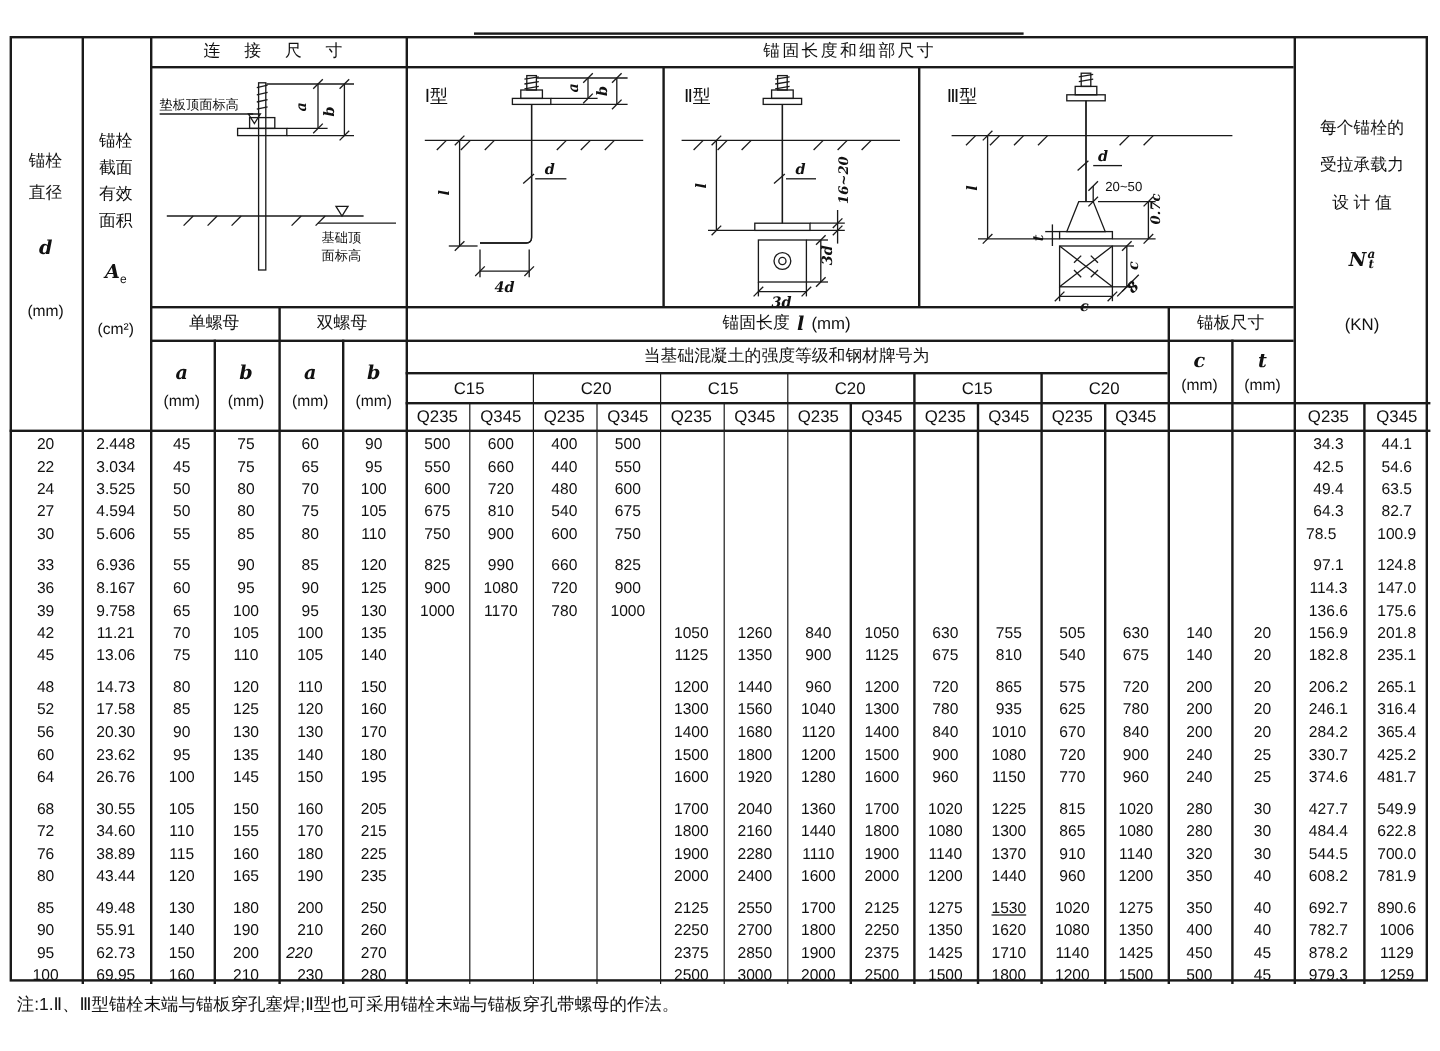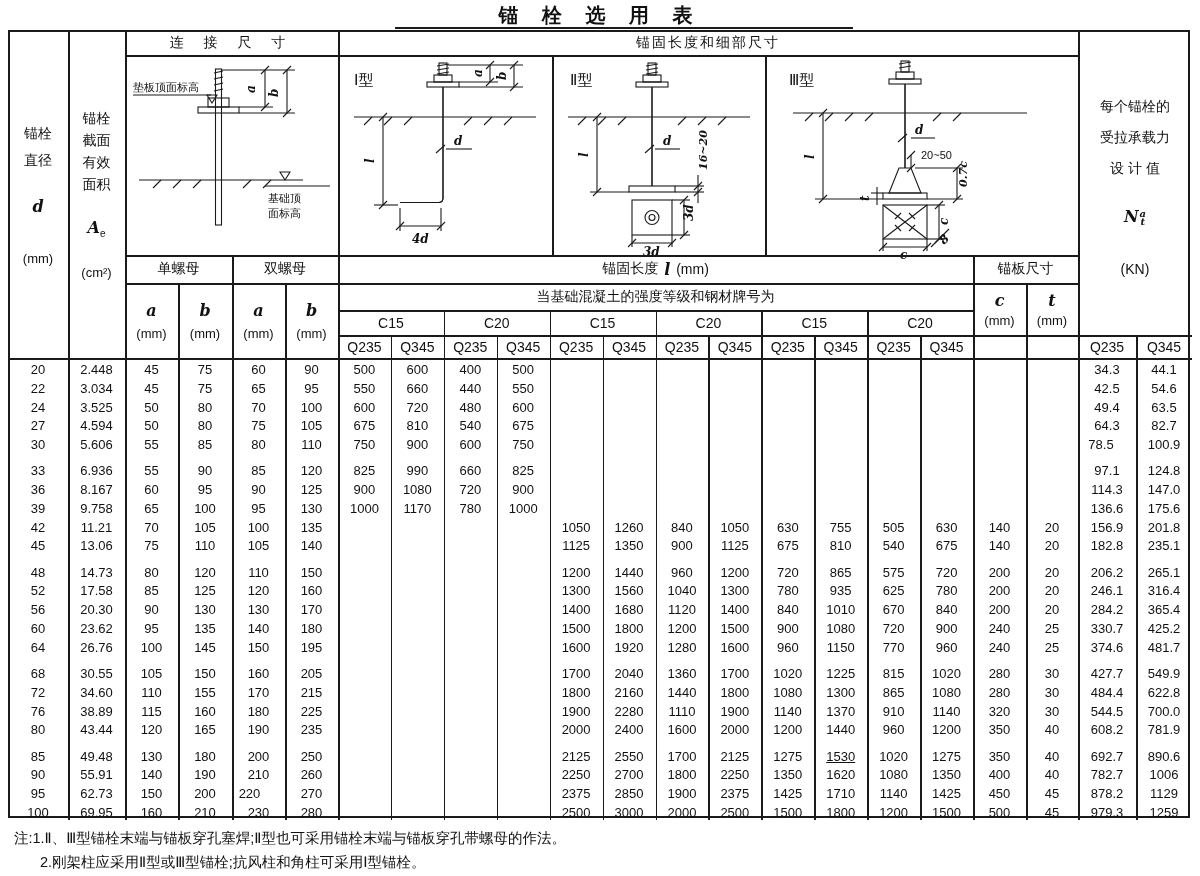--- a/index.html
+++ b/index.html
@@ -29,21 +29,20 @@
   svg text{font:11px "Liberation Sans",sans-serif;fill:#111;}
   svg text.dim{font:italic bold 12px "DejaVu Serif",serif;}
   svg text.tlabel{font:15px "Liberation Sans",sans-serif;}
   svg line,svg path,svg rect,svg circle{stroke:#1a1a1a;fill:none;stroke-width:1.1;}
 </style>
 </head>
 <body>
 
 <div class="sheet">
 
-  <div class="title">锚 栓 选 用 表</div>
   <div class="hl" style="left:395px;top:27px;width:458px"></div>
   <div class="frame"></div>
 
   <div class="cell vstack" style="left:8px;top:40px;width:60px;height:310px;gap:9px">
     <div class="hcell">锚栓</div>
     <div class="hcell">直径</div>
     <div class="it sym" style="margin-top:18px">d</div>
     <div class="unit" style="margin-top:26px">(mm)</div>
   </div>
 
@@ -676,21 +675,21 @@
       <div class="dcell" style="left: 867.167px; top: 766.4px; width: 52.9167px;">1080</div>
       <div class="dcell" style="left: 920.084px; top: 766.4px; width: 52.9167px;">1350</div>
       <div class="dcell" style="left: 973px; top: 766.4px; width: 53px;">400</div>
       <div class="dcell" style="left: 1026px; top: 766.4px; width: 52px;">40</div>
       <div class="dcell" style="left: 1078px; top: 766.4px; width: 58px;">782.7</div>
       <div class="dcell" style="left: 1136px; top: 766.4px; width: 56px;">1006</div>
       <div class="dcell" style="left: 8px; top: 785.15px; width: 60px;">95</div>
       <div class="dcell" style="left: 68px; top: 785.15px; width: 57px;">62.73</div>
       <div class="dcell" style="left: 125px; top: 785.15px; width: 53px;">150</div>
       <div class="dcell" style="left: 178px; top: 785.15px; width: 54px;">200</div>
-      <div class="dcell" style="left: 232px; top: 785.15px; width: 35px;">220</div>
+      <div class="dcell" style="left: 232px; top: 785.15px; width: 35px; font-style: italic;">220</div>
       <div class="dcell" style="left: 285px; top: 785.15px; width: 53px;">270</div>
       <div class="dcell" style="left: 549.667px; top: 785.15px; width: 52.9167px;">2375</div>
       <div class="dcell" style="left: 602.583px; top: 785.15px; width: 52.9167px;">2850</div>
       <div class="dcell" style="left: 655.5px; top: 785.15px; width: 52.9167px;">1900</div>
       <div class="dcell" style="left: 708.417px; top: 785.15px; width: 52.9167px;">2375</div>
       <div class="dcell" style="left: 761.334px; top: 785.15px; width: 52.9167px;">1425</div>
       <div class="dcell" style="left: 814.25px; top: 785.15px; width: 52.9167px;">1710</div>
       <div class="dcell" style="left: 867.167px; top: 785.15px; width: 52.9167px;">1140</div>
       <div class="dcell" style="left: 920.084px; top: 785.15px; width: 52.9167px;">1425</div>
       <div class="dcell" style="left: 973px; top: 785.15px; width: 53px;">450</div>
@@ -712,15 +711,14 @@
       <div class="dcell" style="left: 867.167px; top: 803.9px; width: 52.9167px;">1200</div>
       <div class="dcell" style="left: 920.084px; top: 803.9px; width: 52.9167px;">1500</div>
       <div class="dcell" style="left: 973px; top: 803.9px; width: 53px;">500</div>
       <div class="dcell" style="left: 1026px; top: 803.9px; width: 52px;">45</div>
       <div class="dcell" style="left: 1078px; top: 803.9px; width: 58px;">979.3</div>
       <div class="dcell" style="left: 1136px; top: 803.9px; width: 56px;">1259</div>
     </div>
 
   <div class="notes">
     <div>注:1.Ⅱ、Ⅲ型锚栓末端与锚板穿孔塞焊;Ⅱ型也可采用锚栓末端与锚板穿孔带螺母的作法。</div>
-    <div class="note2">2.刚架柱应采用Ⅱ型或Ⅲ型锚栓;抗风柱和角柱可采用Ⅰ型锚栓。</div>
   </div>
 </div>
 
 </body></html>

